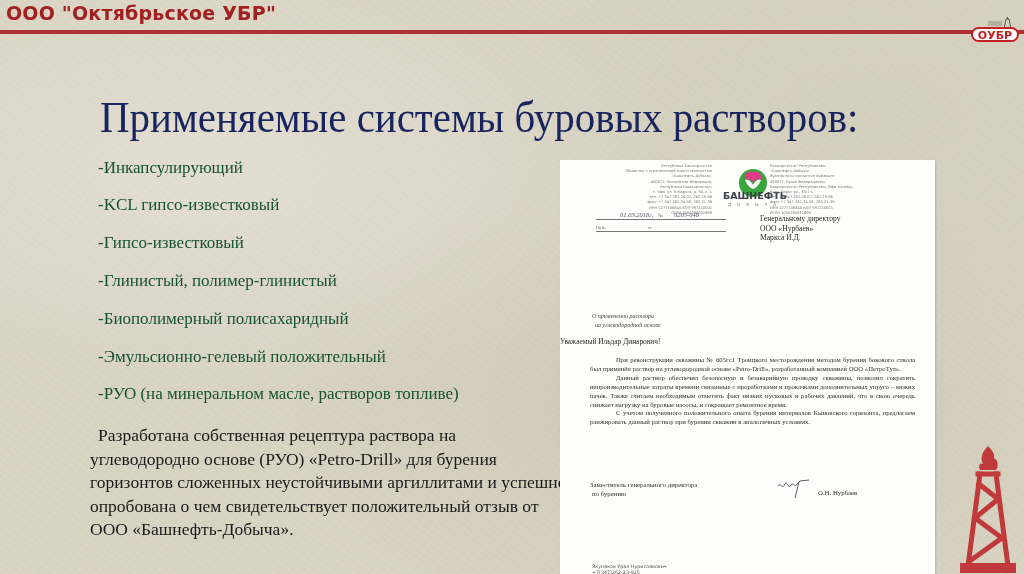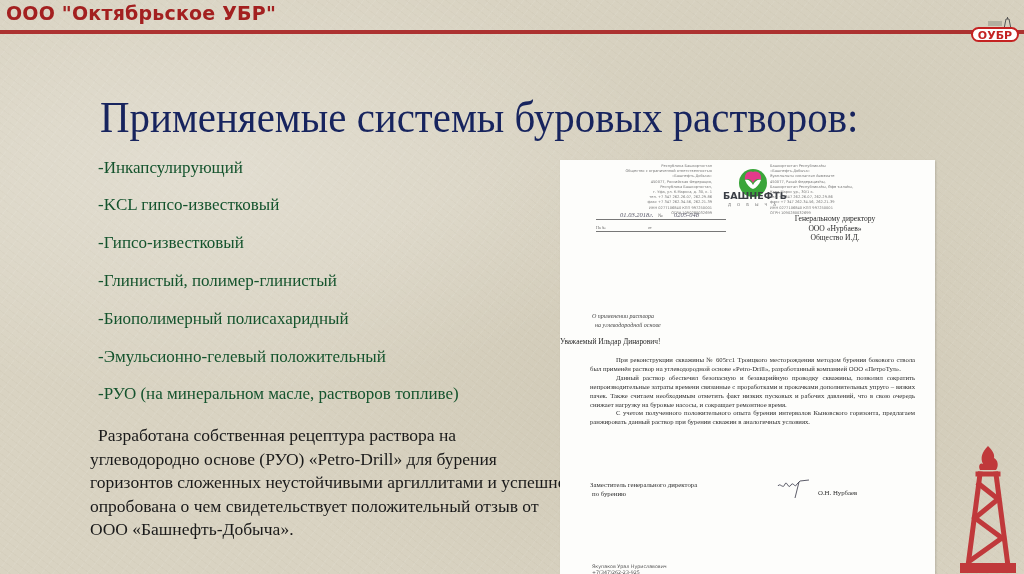--- a/index.html
+++ b/index.html
@@ -74,21 +74,21 @@
       position: absolute; left: 160px; top: 42px; width: 70px; text-align: center;
       font-family: "DejaVu Sans", sans-serif; font-size: 4px; letter-spacing: 6px; color: #777;
     }
     .ref-line {
       position: absolute; left: 36px; width: 130px; height: 8px;
       border-bottom: 0.6px solid #777;
       font-size: 5px; color: #666;
     }
     .ref-line .hand { font-style: italic; font-size: 6.5px; color: #556; }
     .addressee {
-      position: absolute; left: 200px; top: 54px; width: 150px; text-align: center;
+      position: absolute; left: 200px; top: 54px; width: 150px; text-align: left;
       font-size: 7.6px; line-height: 9.6px; color: #2a2a2a;
     }
     .subject {
       position: absolute; left: 32px; top: 152px; font-style: italic;
       font-size: 6px; line-height: 9px; color: #444;
     }
     .greeting {
       position: absolute; left: 0; top: 177px; width: 375px; text-align: left;
       font-size: 7.4px; color: #2a2a2a;
     }
@@ -184,21 +184,21 @@
     <span class="hand" style="position:absolute; left:78px; top:-1px;">0205-048</span>
   </div>
   <div class="ref-line" style="top:64px; width:130px;">
     <span style="position:absolute; left:0; top:1px; font-size:4px;">На №</span>
     <span style="position:absolute; left:52px; top:1px; font-size:4px;">от</span>
   </div>
 
   <div class="addressee">
     <div>Генеральному директору</div>
     <div>ООО «Нурбаев»</div>
-    <div>Общество И.Д.</div>
+    <div>Маркса И.Д.</div>
   </div>
 
   <div class="subject">
     <div>О применении раствора</div>
     <div style="padding-left:3px">на углеводородной основе</div>
   </div>
 
   <div class="greeting">Уважаемый Ильдар Динарович!</div>
 
   <div class="body-text">

